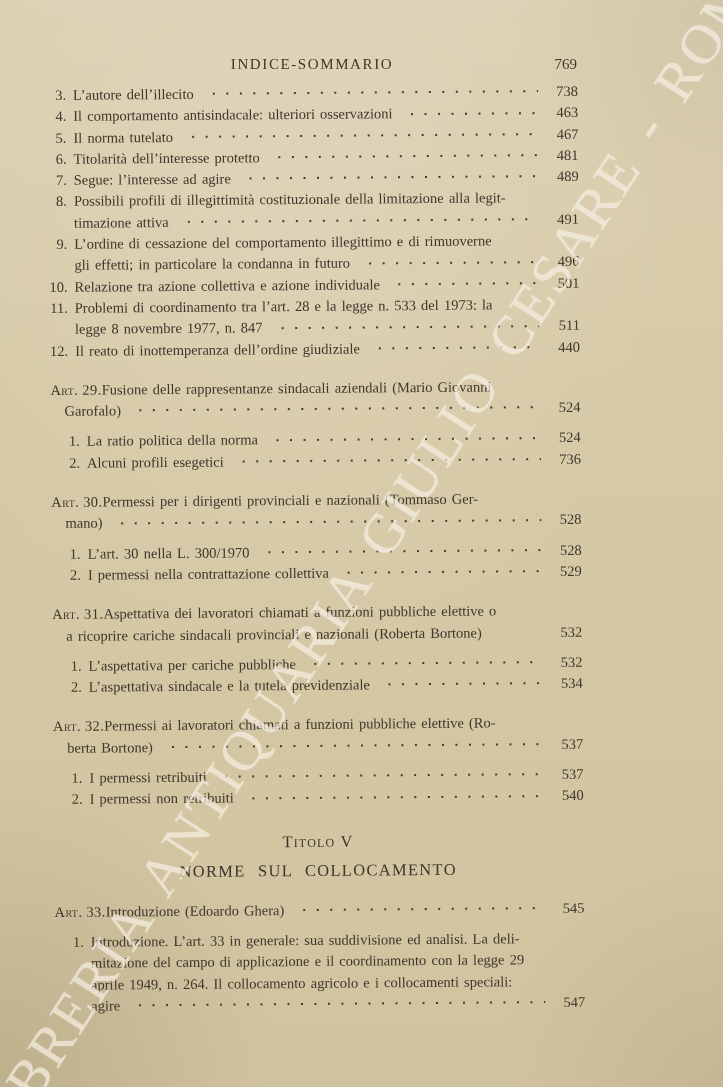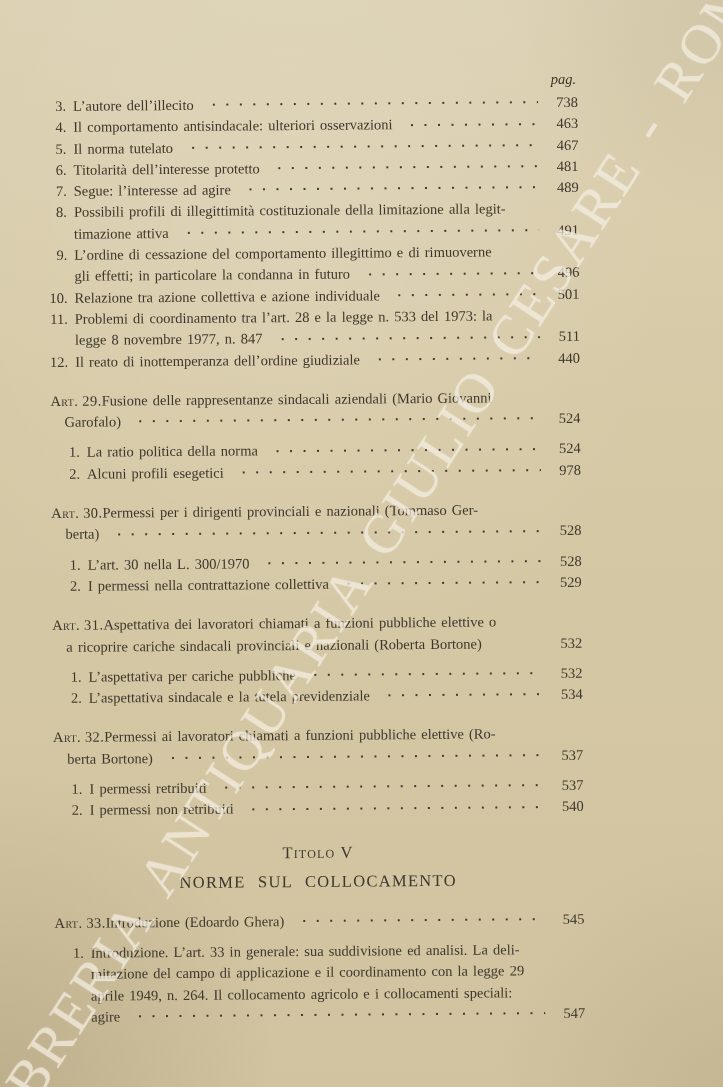--- a/index.html
+++ b/index.html
@@ -54,22 +54,23 @@
   .blk.heading1{margin-top:21px;text-align:center;font-variant:small-caps;font-size:16.5px;letter-spacing:1.2px;line-height:24px;}
   .blk.heading2{margin-top:3px;text-align:center;font-size:16.5px;letter-spacing:1.3px;word-spacing:7px;line-height:28px;}
   .blk.heading2 + .blk.art{margin-top:15px;}
 </style>
 </head>
 <body>
 
 <div class="page">
   <div class="watermark">LIBRERIA ANTIQUARIA GIULIO CESARE - ROMA</div>
   <div class="content">
-    <div class="pagrow">
-      <span class="pag">pag.</span>
+    <div class="header">
+      <span class="title">INDICE-SOMMARIO</span>
+      <span class="pageno">769</span>
     </div>
     <div id="toc" class="toc">
         <div class="blk item">
           <div class="row first">
             <span class="num">3.</span>
             <span class="text"><span class="rm">L’autore dell’illecito</span></span>
             <span class="leader"></span>
             <span class="pg">738</span>
           </div>
         </div>
@@ -171,30 +172,30 @@
             <span class="text"><span class="rm">La </span><span class="it">ratio</span><span class="rm"> politica della norma</span></span>
             <span class="leader"></span>
             <span class="pg">524</span>
           </div>
         </div>
         <div class="blk sub">
           <div class="row first">
             <span class="num">2.</span>
             <span class="text"><span class="rm">Alcuni profili esegetici</span></span>
             <span class="leader"></span>
-            <span class="pg">978</span>
+            <span class="pg">736</span>
           </div>
         </div>
         <div class="blk art">
           <div class="row first">
             <span class="label">Art. 30.</span>
             <span class="text"><span class="rm">Permessi per i dirigenti provinciali e nazionali (</span><span class="it">Tommaso Ger-</span></span>
           </div>
           <div class="row cont">
-            <span class="text"><span class="it">berta</span><span class="rm">)</span></span>
+            <span class="text"><span class="it">mano</span><span class="rm">)</span></span>
             <span class="leader"></span>
             <span class="pg">528</span>
           </div>
         </div>
         <div class="blk sub">
           <div class="row first">
             <span class="num">1.</span>
             <span class="text"><span class="rm">L’art. 30 nella L. 300/1970</span></span>
             <span class="leader"></span>
             <span class="pg">528</span>

